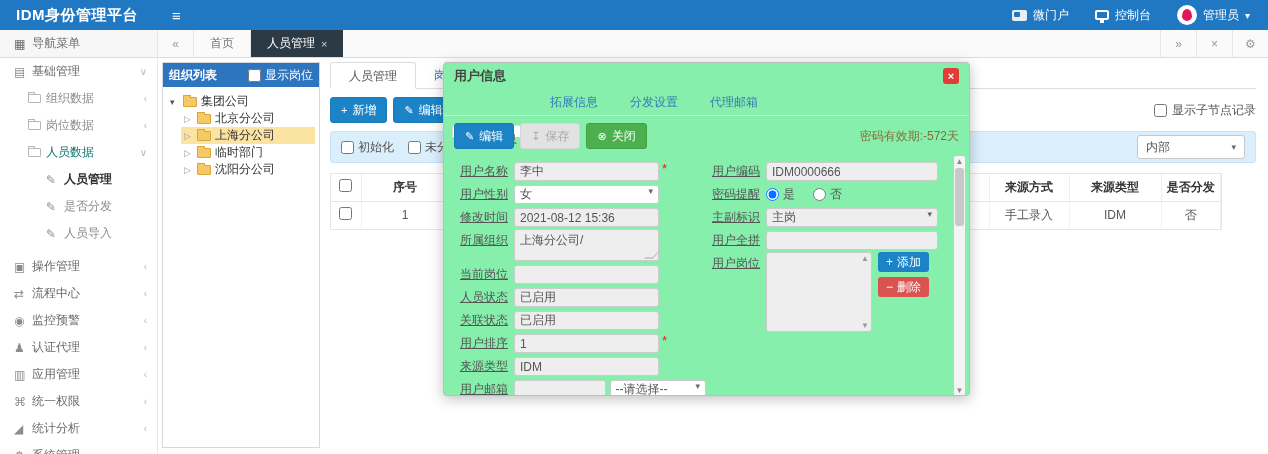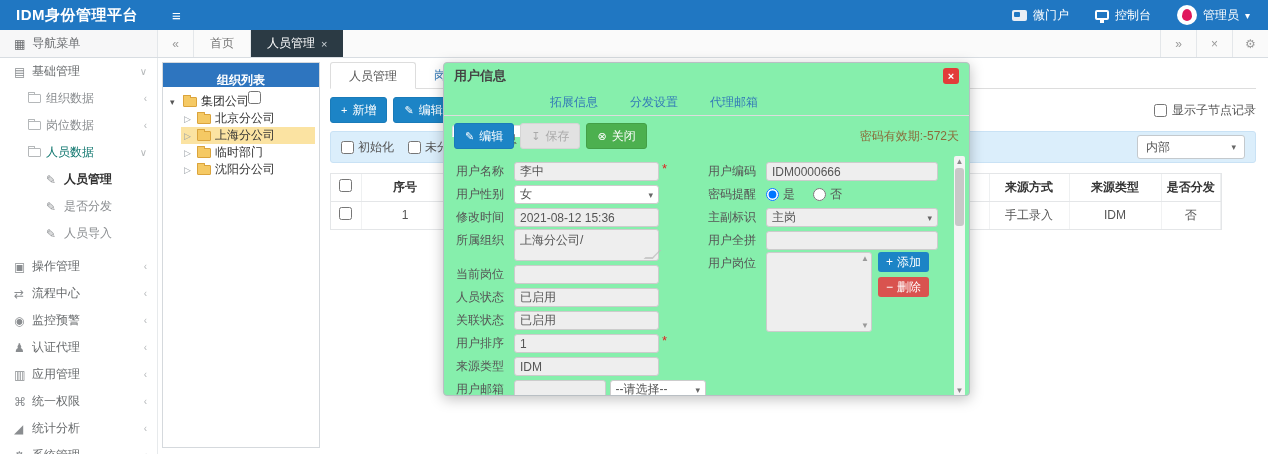--- a/index.html
+++ b/index.html
@@ -37,21 +37,21 @@
   .side-item .si-icon { width:18px; color:#8a8d90; font-size:12px; }
   .side-item .si-chev { margin-left:auto; color:#b5b8ba; font-size:10px; }
   .side-item.lvl2 { padding-left:28px; color:#8a8d90; }
   .side-item.lvl3 { padding-left:46px; color:#8a8d90; }
   .side-item.active { color:#2f2f2f; font-weight:bold; }
   .folder-sm { width:13px; height:9px; border:1px solid #b5b8ba; border-radius:1px; position:relative; display:inline-block; }
   .folder-sm:before { content:""; position:absolute; left:-1px; top:-3px; width:5px; height:2px; border:1px solid #b5b8ba; border-bottom:none; border-radius:1px 1px 0 0; }
 
   
   .tree-panel { position:absolute; left:162px; top:62px; width:158px; height:386px; border:1px solid #d5d9dd; background:#fff; }
-  .tree-head { height:24px; background:#2e75bf; color:#fff; display:flex; align-items:center; padding:9px 6px; font-weight:bold;flex-direction:column; }
+  .tree-head { height:24px; background:#2e75bf; color:#fff; display:flex; align-items:center; padding:0 6px; font-weight:bold; }
   .tree-head .th-right { margin-left:auto; display:flex; align-items:center; gap:4px; font-weight:normal; }
   .tree-body { padding:6px 4px; }
   .tnode { display:flex; align-items:center; gap:4px; height:17px; padding:0 3px; white-space:nowrap; cursor:pointer; color:#333; }
   .tnode .arrow { color:#555; font-size:9px; width:9px; }
   .tnode .arrow.hollow { color:#9aa0a6; }
   .tnode.child { margin-left:14px; }
   .tnode.selected { background:#fbe3a2; }
   .folder-y { width:14px; height:10px; background:#f5c964; border:1px solid #dba43c; border-radius:1px; position:relative; display:inline-block; }
   .folder-y:before { content:""; position:absolute; left:-1px; top:-3px; width:6px; height:2px; background:#f5c964; border:1px solid #dba43c; border-bottom:none; border-radius:1px 1px 0 0; }
 
@@ -86,22 +86,22 @@
   .m-tabs { display:flex; border-bottom:1px solid #ddd; padding-left:8px; height:27px; }
   .m-tab { padding:5px 16px; color:#337ab7; cursor:pointer; }
   .m-tab.active { background:#fff; border:1px solid #ddd; border-bottom:1px solid #fff; margin-bottom:-1px; border-radius:3px 3px 0 0; color:#555;margin-top:36px; }
   .m-btns { display:flex; align-items:center; padding:7px 10px 5px 10px; }
   .m-btns .pwd { margin-left:auto; color:#8a6d3b; }
   .m-form { position:relative; height:246px; padding:6px 0 0 0; overflow:hidden; }
   .fcol { position:absolute; top:6px; }
   .fcol.left { left:12px; width:250px; }
   .fcol.right { left:264px; width:230px; }
   .frow { display:flex; align-items:center; height:23px; margin-bottom:0; position:relative; }
-  .frow .flabel { width:52px; text-align:left; margin-right:6px; color:#555; white-space:nowrap; flex:none; }
-  .ctrl { height:19px; border:1px solid #ccc; border-radius:3px; background:#eee; color:#555; display:flex; align-items:center; padding:0 5px; }
+  .frow .flabel { width:52px; text-align:right; margin-right:6px; color:#555; white-space:nowrap; flex:none;text-decoration:underline; }
+  .ctrl { height:19px; border:1px solid #ccc; border-radius:3px; background:#eee; color:#555; display:flex; padding:0 5px; }
   .ctrl.w145 { width:145px; } .ctrl.w175 { width:175px; }
   .ctrl.white { background:#fff; }
   .ctrl input { border:none; background:transparent; width:100%; height:100%; font:inherit; color:#555; outline:none; }
   .sel-caret2 { margin-left:auto; color:#666; font-size:9px; }
   .req { color:#e02222; margin-left:3px; font-size:13px; position:relative; top:-3px; }
   .ta-row { height:34px; align-items:flex-start; }
   .ta { height:32px; width:145px; position:relative; align-items:flex-start; padding-top:2px; }
   .ta:after { content:""; position:absolute; right:1px; bottom:1px; width:7px; height:7px; border-right:2px solid #bbb; border-bottom:2px solid #bbb; transform:skew(-45deg) rotate(0deg); opacity:.7; }
   .radio-group { display:flex; align-items:center; gap:18px; }
   .radio-group label { display:flex; align-items:center; gap:4px; }

